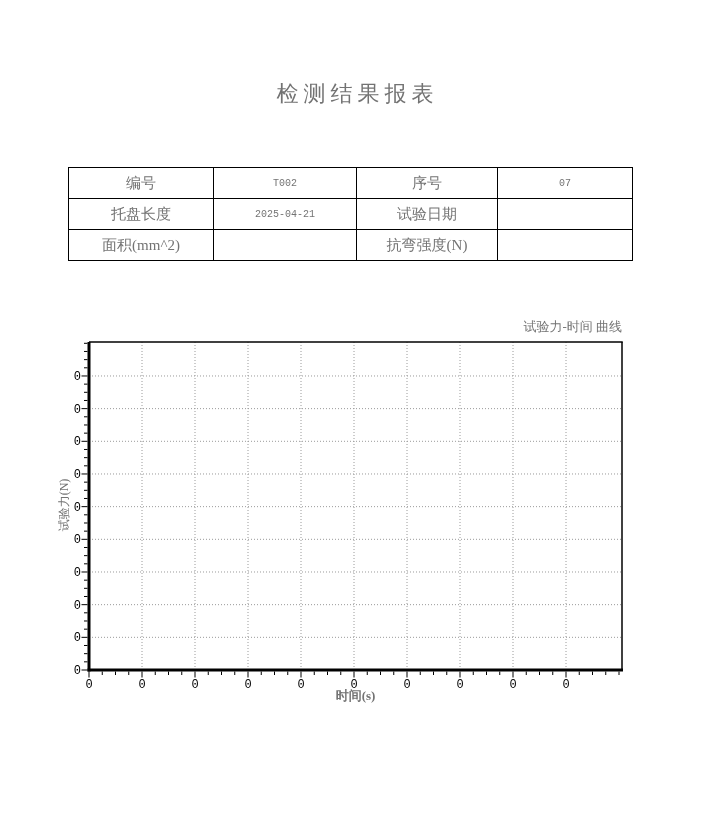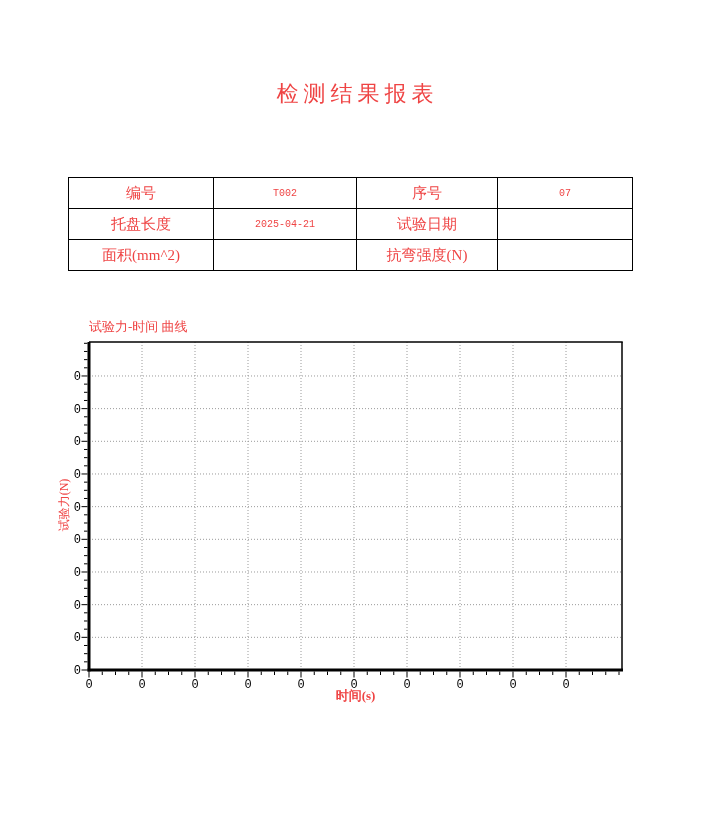--- a/index.html
+++ b/index.html
@@ -1,36 +1,36 @@
 <!DOCTYPE html>
 <html><head>
 <meta charset="utf-8">
 <style>
   html,body{margin:0;padding:0;background:#fff;}
   .page{
     position:relative;width:715px;height:832px;background:#ffffff;
-    font-family:"Liberation Serif", serif;color:#ef4444;overflow:hidden;
+    font-family:"Liberation Serif", serif;color:#737373;overflow:hidden;
   }
   .title{
     position:absolute;top:79px;left:0;width:100%;margin:0;
     text-align:center;font-size:22px;font-weight:normal;letter-spacing:5px;
   }
   .report-table{
     position:absolute;left:68px;top:167px;width:564px;
-    border-collapse:collapse;table-layout:fixed;margin-top:10px;
+    border-collapse:collapse;table-layout:fixed;
   }
   .report-table td{
     border:1px solid #000;height:30px;padding:0;
     text-align:center;vertical-align:middle;overflow:hidden;white-space:nowrap;
   }
   .cell-label{font-size:15px;}
   .cell-value{font-family:"Liberation Mono", monospace;font-size:10px;}
   .chart-title{
     position:absolute;left:89px;top:318px;width:533px;
-    text-align:left;font-size:13px;
+    text-align:right;font-size:13px;
   }
   .x-axis-label{
     position:absolute;left:89px;top:687px;width:533px;
     text-align:center;font-size:13px;font-weight:bold;
   }
   .y-axis-label{
     position:absolute;left:29px;top:497px;width:70px;height:16px;
     text-align:center;font-size:12px;line-height:16px;
     transform:rotate(-90deg);transform-origin:center center;
   }

